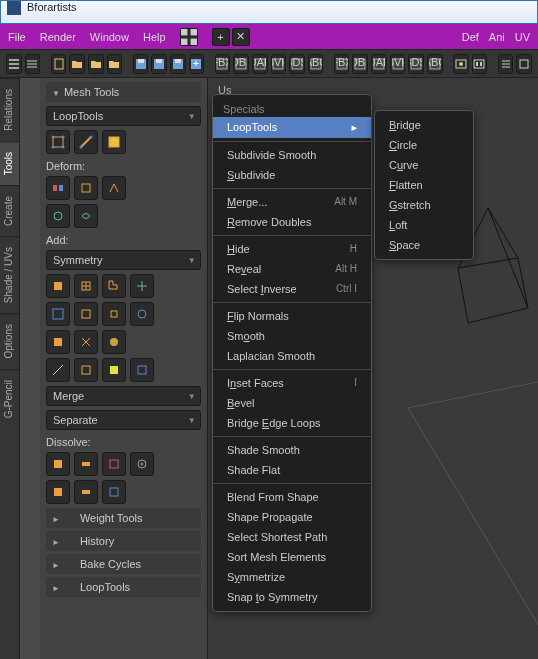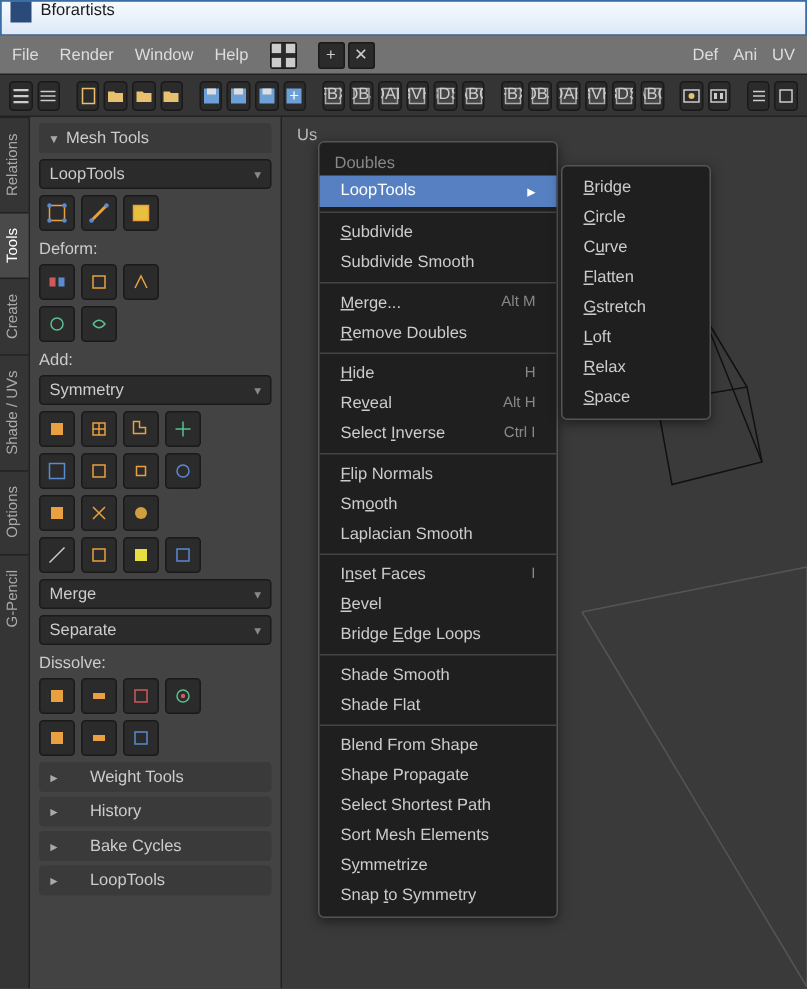--- a/index.html
+++ b/index.html
@@ -1,39 +1,39 @@
 <!DOCTYPE html>
 <html><head>
 <meta charset="utf-8">
 <style>
 * { margin: 0; padding: 0; box-sizing: border-box; font-family: sans-serif; font-size: 11px; }
 body { background: #4b4b4b; width: 538px; height: 659px; overflow: hidden; position: relative; }
 
 .titlebar { height: 24px; background: linear-gradient(#f5faff,#dde9f7); border: 1px solid #3b6ea5; display: flex; align-items: flex-start; padding: 0 6px; color: #1a1a1a; }
 .titlebar-icon { width: 14px; height: 14px; background: #2a4a7a; margin-right: 6px; }
 
-.topbar { height: 26px; background: #737373; display: flex; align-items: center; padding: 0 8px; gap: 14px; color: #ddd; border-bottom: 1px solid #222; }
+.topbar { height: 26px; background: #a21caf; display: flex; align-items: center; padding: 0 8px; gap: 14px; color: #ddd; border-bottom: 1px solid #222; }
 .topbar .menu-text { cursor: pointer; }
 .top-right { margin-left: auto; display: flex; gap: 10px; align-items: center; }
 .layout-dd { background: #2b2b2b; border: 1px solid #1a1a1a; border-radius: 3px; padding: 2px 8px; color: #ccc; width: 110px; display: flex; align-items: center; }
 .layout-ctrls { display: flex; gap: 2px; }
 .sq-btn { width: 18px; height: 18px; background: #2b2b2b; border: 1px solid #1a1a1a; border-radius: 2px; color: #ccc; display: flex; align-items: center; justify-content: center; }
 
 .iconbar { height: 28px; background: #353535; display: flex; align-items: center; padding: 0 6px; gap: 3px; border-bottom: 1px solid #222; }
 .ib-btn { width: 20px; height: 20px; background: #2b2b2b; border: 1px solid #1a1a1a; border-radius: 3px; display: flex; align-items: center; justify-content: center; }
 .ib-btn svg { width: 12px; height: 12px; }
 .ib-sep { width: 6px; }
 
 .main { display: flex; height: calc(100% - 78px); }
 
 .vtabs { width: 20px; background: #353535; display: flex; flex-direction: column; border-right: 1px solid #222; }
 .vtab { writing-mode: vertical-rl; transform: rotate(180deg); padding: 10px 3px; color: #aaa; border-bottom: 1px solid #222; text-align: center; cursor: pointer; font-size: 10px; }
 .vtab.active { background: #4a4a4a; color: #fff; }
 
-.sidebar { width: 168px; background: #434343; border-right: 1px solid #222; padding: 4px 6px; overflow: hidden; }
+.sidebar { width: 168px; background: #434343; border-right: 1px solid #222; padding: 4px 6px; overflow: hidden; margin-left: 20px; }
 .panel-hdr { background: #3a3a3a; color: #ccc; padding: 4px 6px; border-radius: 3px 3px 0 0; display: flex; align-items: center; gap: 4px; margin-bottom: 4px; }
 .tri::before { content: "▼"; font-size: 8px; color: #aaa; }
 .tri-r::before { content: "►"; font-size: 8px; color: #aaa; }
 
 .dd { background: #2b2b2b; border: 1px solid #1a1a1a; border-radius: 3px; padding: 3px 6px; color: #ccc; display: flex; align-items: center; justify-content: space-between; margin: 4px 0; cursor: pointer; }
 .dd::after { content: "▾"; color: #888; font-size: 9px; }
 
 .icon-row { display: flex; gap: 4px; margin: 4px 0; }
 .tool-btn { width: 24px; height: 24px; background: #2b2b2b; border: 1px solid #1a1a1a; border-radius: 3px; display: flex; align-items: center; justify-content: center; cursor: pointer; }
 .tool-btn svg { width: 14px; height: 14px; }
@@ -478,31 +478,31 @@
     <span class="vp-label">Us</span>
     <svg class="wire" style="left:0;top:0;width:100%;height:100%">
       <path d="M250 190 L310 180 L320 230 L260 245 Z"></path>
       <path d="M280 130 L250 190 M280 130 L310 180 M280 130 L320 230"></path>
       <path d="M200 330 L350 300 M200 330 L350 580 M350 300 L350 580" stroke="#555"></path>
     </svg>
   </div>
 </div>
 
 <div class="menu specials">
-  <div class="menu-title">Doubles</div>
+  <div class="menu-title">Specials</div>
   <div class="menu-item hl">
       <span><span>LoopTools</span></span>
       <span class="sub-arrow"></span>
     </div>
   <div class="menu-sep"></div>
   <div class="menu-item">
+      <span>Subdivide Smooth</span>
+    </div>
+  <div class="menu-item">
       <span><span class="u">S</span>ubdivide</span>
-    </div>
-  <div class="menu-item">
-      <span>Subdivide Smooth</span>
     </div>
   <div class="menu-sep"></div>
   <div class="menu-item">
       <span><span class="u">M</span>erge...</span>
       <span class="sc">Alt M</span>
     </div>
   <div class="menu-item">
       <span><span class="u">R</span>emove Doubles</span>
     </div>
   <div class="menu-sep"></div>
@@ -580,18 +580,15 @@
   <div class="menu-item">
       <span><span class="u">F</span>latten</span>
     </div>
   <div class="menu-item">
       <span><span class="u">G</span>stretch</span>
     </div>
   <div class="menu-item">
       <span><span class="u">L</span>oft</span>
     </div>
   <div class="menu-item">
-      <span><span class="u">R</span>elax</span>
-    </div>
-  <div class="menu-item">
       <span><span class="u">S</span>pace</span>
     </div>
 </div>
 
 </body></html>

